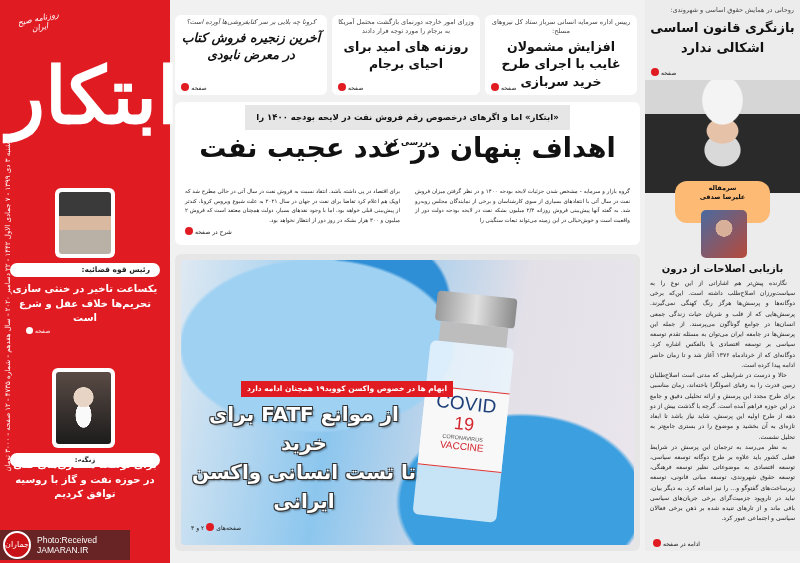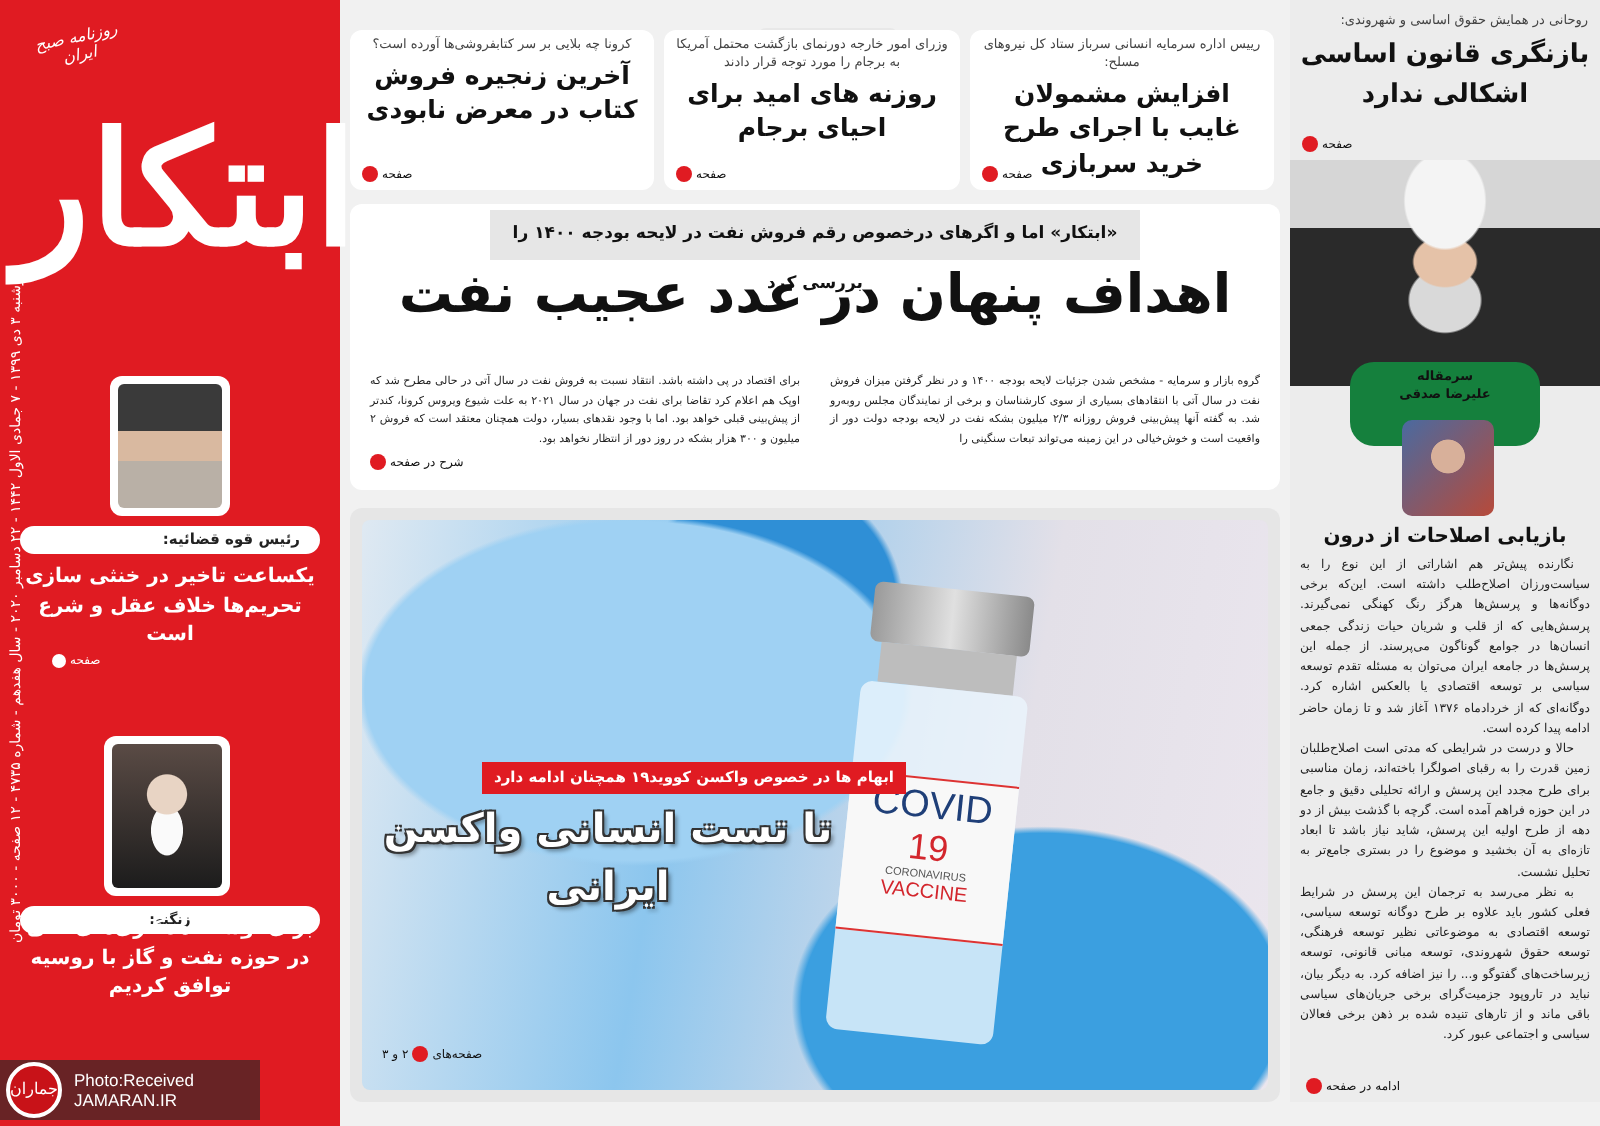--- a/index.html
+++ b/index.html
@@ -101,21 +101,21 @@
     background:
       radial-gradient(ellipse at 50% 18%, #f4f4f4 0 18%, transparent 19%),
       radial-gradient(ellipse at 50% 45%, #e5c2a8 0 14%, transparent 15%),
       radial-gradient(ellipse at 50% 62%, #d9d9d9 0 16%, transparent 17%),
       linear-gradient(#d6d6d6 0 30%, #2a2a2a 30% 100%);
   }
   .right-col {
     position: absolute; left: 645px; top: 193px; width: 155px; height: 358px; background: #ececec;
   }
   .sar-badge {
-    position: absolute; left: 30px; top: -12px; width: 95px; height: 42px; background: #15803d; border-radius: 12px;
+    position: absolute; left: 30px; top: -12px; width: 95px; height: 42px; background: #fdba74; border-radius: 12px;
     text-align: center; font-size: 6.5px; font-weight: bold; line-height: 1.4; padding-top: 3px;
   }
   .sar-badge span { display: block; }
   .author-photo {
     position: absolute; left: 56px; top: 17px; width: 46px; height: 48px; border-radius: 5px;
     background: radial-gradient(circle at 50% 38%, #d8b09a 0 22%, transparent 23%),
                 linear-gradient(135deg, #4a6aa0, #b74a3a);
   }
   .editorial-title { position: absolute; top: 70px; width: 155px; text-align: center; font-size: 10px; font-weight: bold; }
   .editorial-body {
@@ -227,21 +227,21 @@
 
 <div class="teaser" style="left:332px;width:148px;">
   <div class="kicker">وزرای امور خارجه دورنمای بازگشت محتمل آمریکا به برجام را مورد توجه قرار دادند</div>
   <div class="title">روزنه های امید برای احیای برجام</div>
   <div class="pg">
     <span>صفحه</span>
       <span class="pgdot"></span>
   </div>
 </div>
 
-<div class="teaser" style="left:175px;width:152px;">
+<div class="teaser" style="left:175px;width:152px;font-style:italic;">
   <div class="kicker">کرونا چه بلایی بر سر کتابفروشی‌ها آورده است؟</div>
   <div class="title">آخرین زنجیره فروش کتاب در معرض نابودی</div>
   <div class="pg">
     <span>صفحه</span>
       <span class="pgdot"></span>
   </div>
 </div>
 
 <div class="right-top">
   <div class="kicker">روحانی در همایش حقوق اساسی و شهروندی:</div>
@@ -290,20 +290,21 @@
         <div class="glass"></div>
       <div class="label">
         <div class="l1">COVID</div>
         <div class="l2">19</div>
         <div class="l3">CORONAVIRUS</div>
         <div class="l4">VACCINE</div>
       </div>
     </div>
     <div class="ps-kicker">ابهام ها در خصوص واکسن کووید۱۹ همچنان ادامه دارد</div>
     <div class="ps-headline">
+      <div>از موانع FATF برای خرید</div>
       <div>تا تست انسانی واکسن ایرانی</div>
     </div>
     <div class="ps-pages">
       <span>صفحه‌های</span>
       <span class="pgdot"></span>
       <span>۲ و ۳</span>
     </div>
   </div>
 </div>
 

